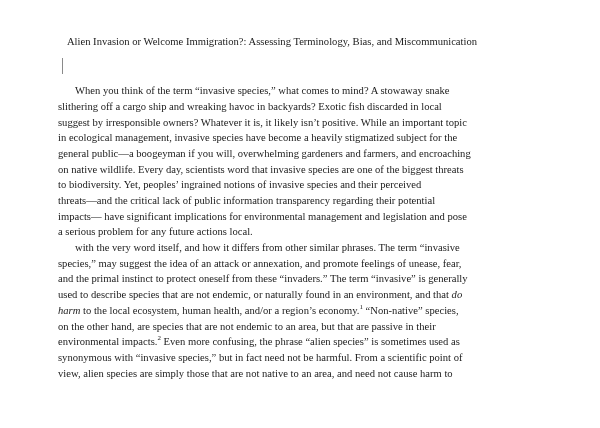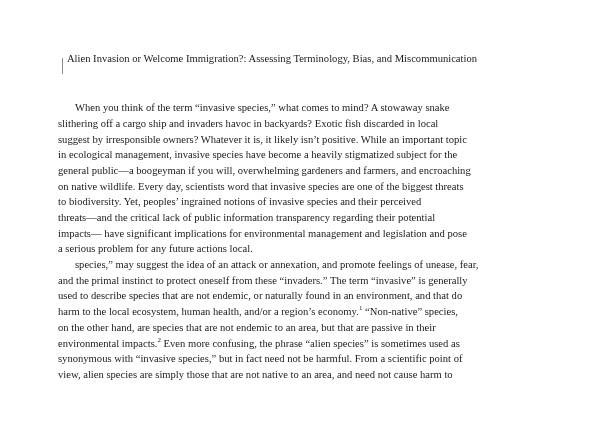--- a/index.html
+++ b/index.html
@@ -1,21 +1,21 @@
 <!DOCTYPE html>
 <html><head>
 <meta charset="utf-8">
 <style>
   html, body { margin: 0; padding: 0; background: #ffffff; }
   .page {
     position: relative;
     width: 544px;
     height: 428px;
     box-sizing: border-box;
-    padding-top: 51px;
+    padding-top: 34px;
     background: #ffffff;
     overflow: hidden;
     font-family: "Liberation Serif", "DejaVu Serif", serif;
     font-size: 10.6px;
     color: #1a1a1a;
   }
   .caret {
     position: absolute;
     left: 62px;
     top: 58px;
@@ -29,47 +29,48 @@
     height: 15.7px;
     white-space: nowrap;
   }
   .bodytext { margin-top: 33.5px; padding-left: 58px; }
   .para .line {
     line-height: 15.7px;
     height: 15.7px;
     white-space: nowrap;
   }
   .para .line:first-child { text-indent: 17px; }
-  .it { }
+  .it { font-style: italic; }
   sup { font-size: 7px; line-height: 0; }
 </style>
 </head>
 <body>
 
 <div class="page">
   <div class="caret"></div>
 
   <div class="title">
     <div class="line">Alien Invasion or Welcome Immigration?: Assessing Terminology, Bias, and Miscommunication</div>
   </div>
 
   <div class="bodytext">
     <div class="para">
         <div class="line"><span>When you think of the term “invasive species,” what comes to mind? A stowaway snake</span></div>
-        <div class="line"><span>slithering off a cargo ship and invaders havoc in backyards? Exotic fish discarded in local</span></div>
+        <div class="line"><span>slithering off a cargo ship and wreaking havoc in backyards? Exotic fish discarded in local</span></div>
         <div class="line"><span>suggest by irresponsible owners? Whatever it is, it likely isn’t positive. While an important topic</span></div>
         <div class="line"><span>in ecological management, invasive species have become a heavily stigmatized subject for the</span></div>
         <div class="line"><span>general public—a boogeyman if you will, overwhelming gardeners and farmers, and encroaching</span></div>
         <div class="line"><span>on native wildlife. Every day, scientists word that invasive species are one of the biggest threats</span></div>
         <div class="line"><span>to biodiversity. Yet, peoples’ ingrained notions of invasive species and their perceived</span></div>
         <div class="line"><span>threats—and the critical lack of public information transparency regarding their potential</span></div>
         <div class="line"><span>impacts— have significant implications for environmental management and legislation and pose</span></div>
         <div class="line"><span>a serious problem for any future actions local.</span></div>
       </div>
     <div class="para">
+        <div class="line"><span>with the very word itself, and how it differs from other similar phrases. The term “invasive</span></div>
         <div class="line"><span>species,” may suggest the idea of an attack or annexation, and promote feelings of unease, fear,</span></div>
         <div class="line"><span>and the primal instinct to protect oneself from these “invaders.” The term “invasive” is generally</span></div>
         <div class="line"><span>used to describe species that are not endemic, or naturally found in an environment, and that </span><span class="it">do</span></div>
         <div class="line"><span class="it">harm</span><span> to the local ecosystem, human health, and/or a region’s economy.</span><sup>1</sup><span> “Non-native” species,</span></div>
         <div class="line"><span>on the other hand, are species that are not endemic to an area, but that are passive in their</span></div>
         <div class="line"><span>environmental impacts.</span><sup>2</sup><span> Even more confusing, the phrase “alien species” is sometimes used as</span></div>
         <div class="line"><span>synonymous with “invasive species,” but in fact need not be harmful. From a scientific point of</span></div>
         <div class="line"><span>view, alien species are simply those that are not native to an area, and need not cause harm to</span></div>
       </div>
   </div>

